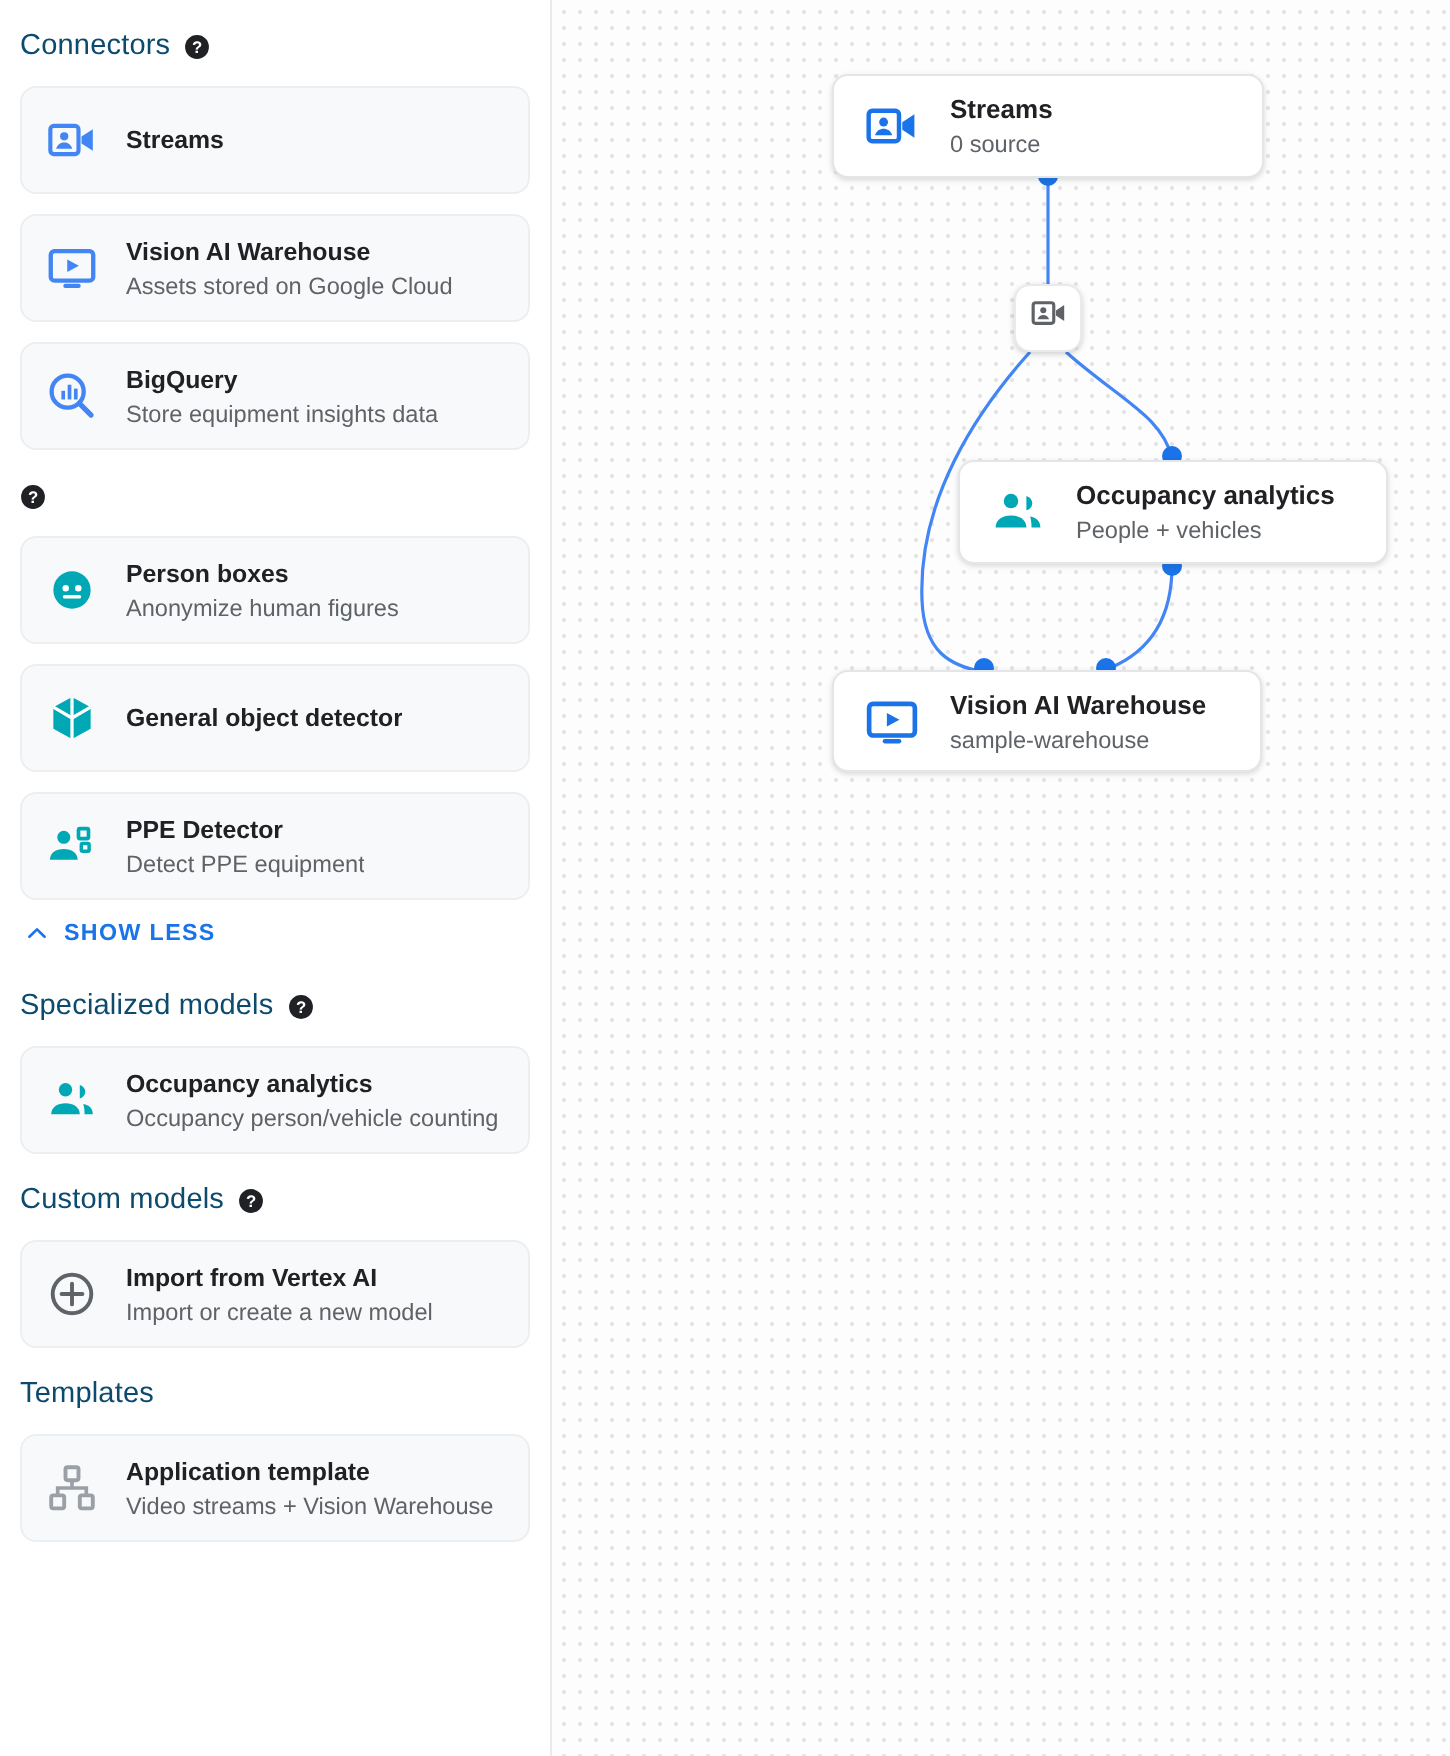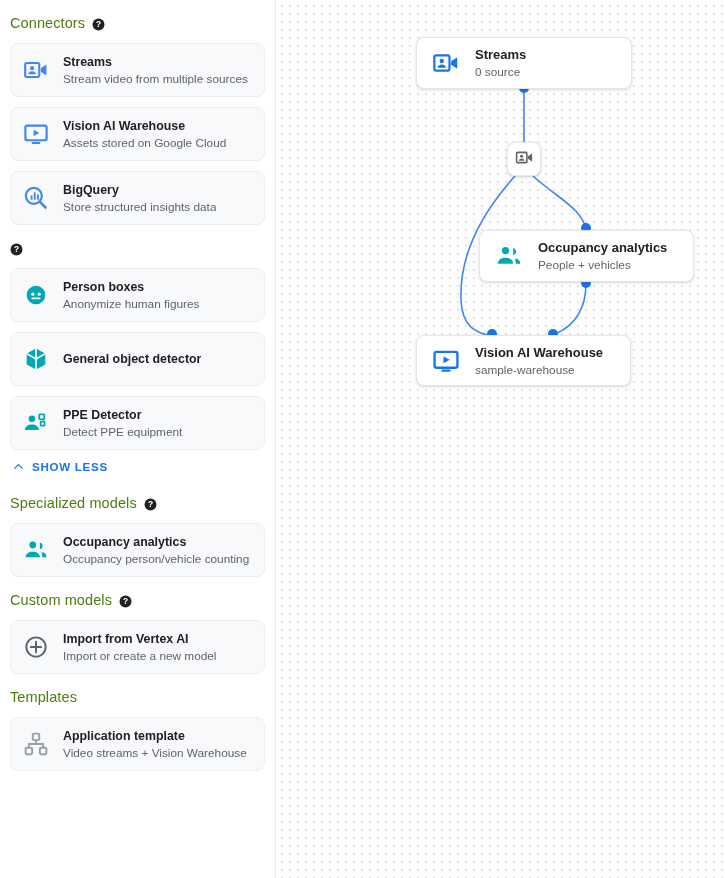--- a/index.html
+++ b/index.html
@@ -21,21 +21,21 @@
     flex: 0 0 276px;
   }
   .section-header {
     display: flex; align-items: center; gap: 7px;
     padding: 0 0 0 0;
     height: 22px;
     margin-top: 12px;
     margin-bottom: 9px;
   }
   .section-title {
-    font-size: 14.5px; color: #4d7c0f; letter-spacing: 0.1px;
+    font-size: 14.5px; color: #0c4a6e; letter-spacing: 0.1px;
     line-height: 22px; white-space: nowrap;
   }
   .help-icon {
     width: 13px; height: 13px; flex: 0 0 13px;
     display: block;
   }
 
   .card {
     display: flex; align-items: center;
     background: #f8f9fa;
@@ -131,21 +131,20 @@
         <span class="card-icon">
           <svg width="26" height="26" viewBox="0 0 24 24">
             <rect x="2" y="5.5" width="13" height="13" rx="1.6" fill="none" stroke="#4285f4" stroke-width="1.9"></rect>
             <circle cx="8.4" cy="10.3" r="1.9" fill="#4285f4"></circle>
             <path d="M4.7 16c0.6-1.9 2.1-2.8 3.7-2.8s3.1 0.9 3.7 2.8z" fill="#4285f4"></path>
             <path d="M16.4 10.4L21.6 7v10l-5.2-3.4z" fill="#4285f4"></path>
           </svg>
         </span>
         <span class="card-text">
           <span class="card-title">Streams</span>
-          <span class="card-sub">Stream video from multiple sources</span>
         </span>
       </div>
       <div class="card">
         <span class="card-icon">
           <svg width="26" height="26" viewBox="0 0 24 24">
             <rect x="2.2" y="4.2" width="19.6" height="13.6" rx="1.7" fill="none" stroke="#4285f4" stroke-width="2"></rect>
             <path d="M9.8 8.1l5.4 2.9-5.4 2.9z" fill="#4285f4"></path>
             <rect x="8" y="19.3" width="8" height="1.9" rx="0.9" fill="#4285f4"></rect>
           </svg>
         </span>
@@ -159,21 +158,21 @@
           <svg width="26" height="26" viewBox="0 0 24 24">
             <circle cx="10" cy="10" r="7.4" fill="none" stroke="#4285f4" stroke-width="2"></circle>
             <rect x="7.1" y="9.6" width="1.7" height="4" fill="#4285f4"></rect>
             <rect x="10" y="6.8" width="1.7" height="6.8" fill="#4285f4"></rect>
             <rect x="12.9" y="8.6" width="1.7" height="5" fill="#4285f4"></rect>
             <path d="M15.4 15.4l5.4 5.4" stroke="#4285f4" stroke-width="2.4" stroke-linecap="round"></path>
           </svg>
         </span>
         <span class="card-text">
           <span class="card-title">BigQuery</span>
-          <span class="card-sub">Store structured insights data</span>
+          <span class="card-sub">Store equipment insights data</span>
         </span>
       </div>
       <div class="section-header">
         <span class="help-icon"><svg width="13" height="13" viewBox="0 0 24 24">
             <circle cx="12" cy="12" r="11" fill="#202124"></circle>
             <text x="12" y="17.4" text-anchor="middle" fill="#fff" font-size="15.5" font-family="Liberation Sans, sans-serif" font-weight="bold">?</text>
           </svg></span>
       </div>
       <div class="card">
         <span class="card-icon">

